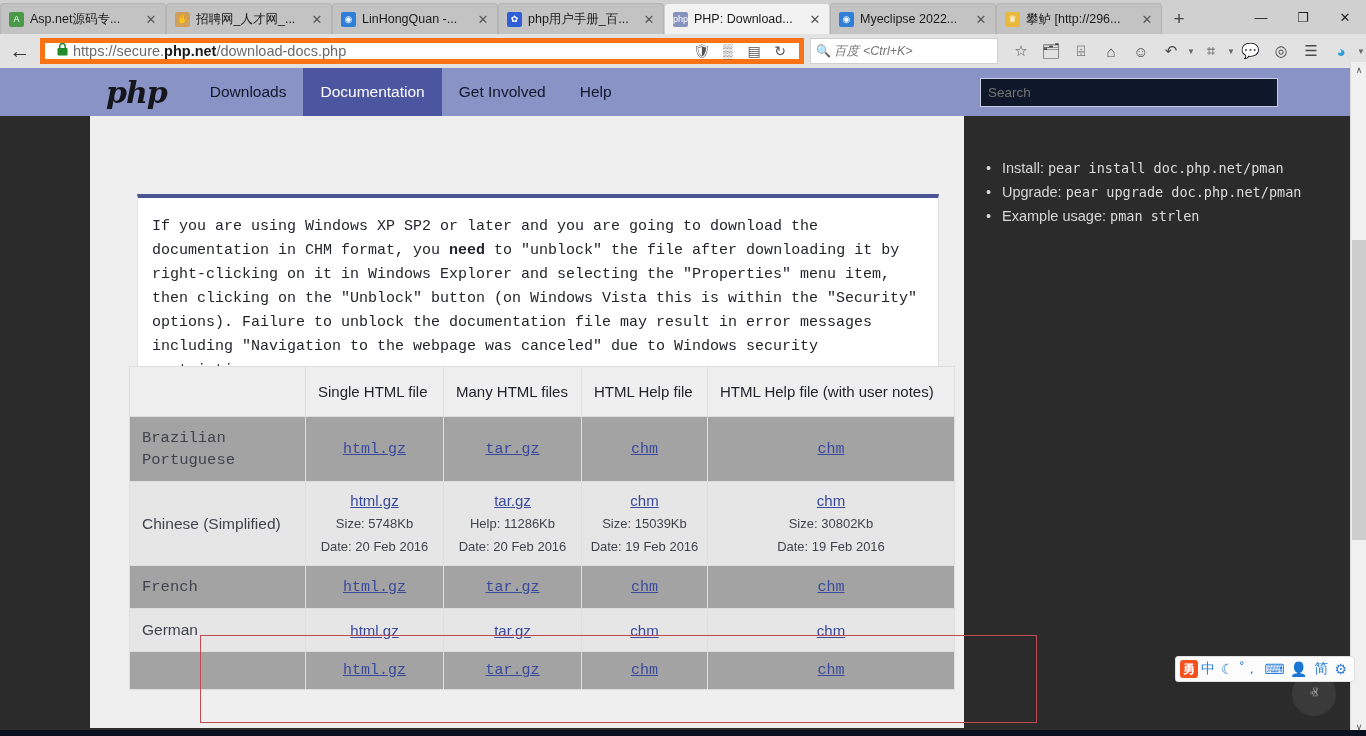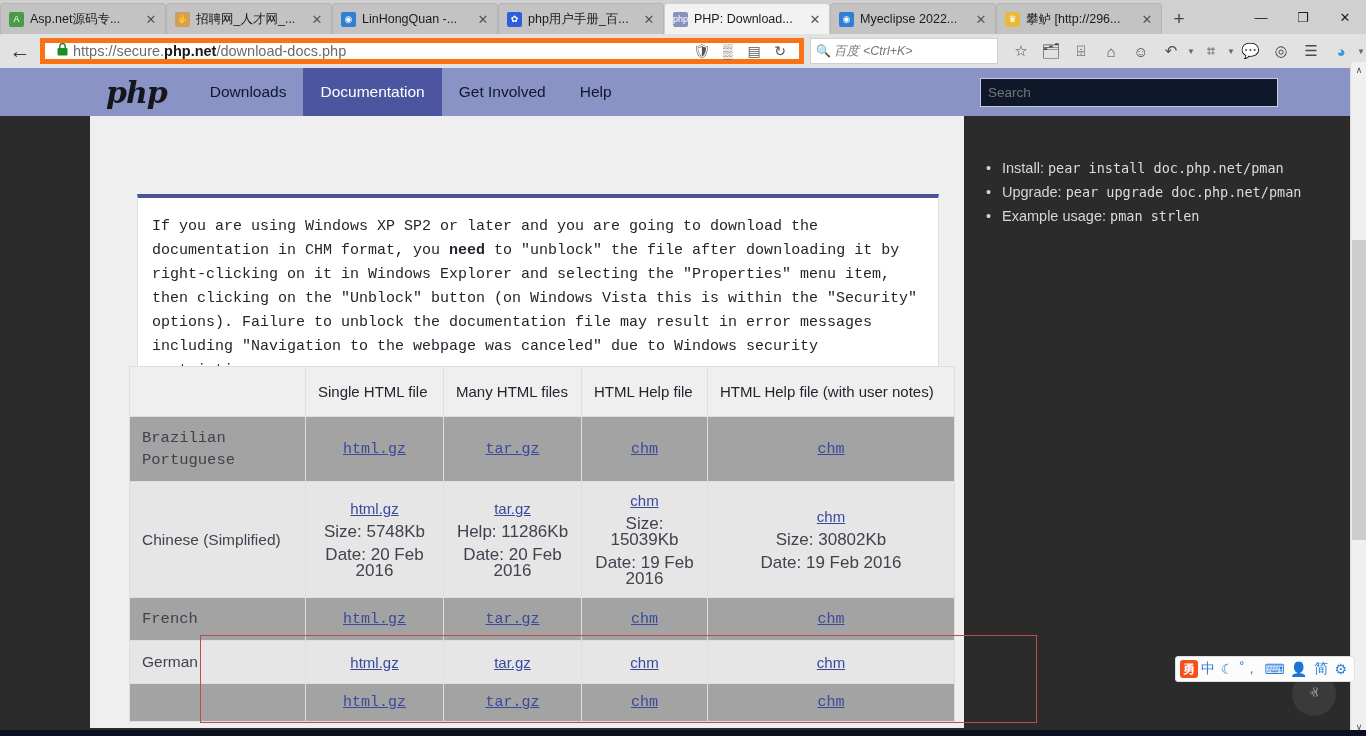--- a/index.html
+++ b/index.html
@@ -71,21 +71,21 @@
   #docstable { position:absolute; left:23px; top:250px; width:826px; border-collapse:collapse;margin-left:16px; }
   #docstable td, #docstable th { border:1px solid #dedede; vertical-align:middle; }
   #docstable thead th { font-weight:400; font-size:15px; color:#23252c; text-align:left;
                         padding:13px 12px; line-height:23px; background:#efeff0; }
   #docstable tbody td { padding:10px 8px; font-size:15px; }
   #docstable td.lang { color:#40434d; font-size:15.5px; padding-left:12px; line-height:22px; width:176px; }
   #docstable td.cell { text-align:center; }
   #docstable tbody tr.odd td { background:#e6e6e7; }
   #docstable tbody tr.even td { background:#a3a3a3;font-family:Liberation Mono, monospace; }
   #docstable a { color:#39499b; text-decoration:underline; font-size:15px; }
-  .meta { font-size:17px; color:#3f434c; margin-top:7px; line-height:16px; }
+  .meta { font-size:13px; color:#3f434c; margin-top:7px; line-height:16px; }
 
   tr.hl td { box-shadow: inset 0 0 0 0 transparent; }
   #hlbox { position:absolute; left:110px; top:519px; width:837px; height:88px;
            border:1.5px solid #c04a52; pointer-events:none; }
 
   
   #sidebar { position:absolute; left:964px; top:48px; width:386px; height:612px; color:#d6d6d6; }
   #sidebar ul { list-style:none; margin:40px 0 0 22px; }
   #sidebar li { font-size:14.5px; line-height:24px; margin-bottom:0px; position:relative; padding-left:16px; }
   #sidebar li:before { content:"\2022"; position:absolute; left:0; top:0; color:#d6d6d6; }

